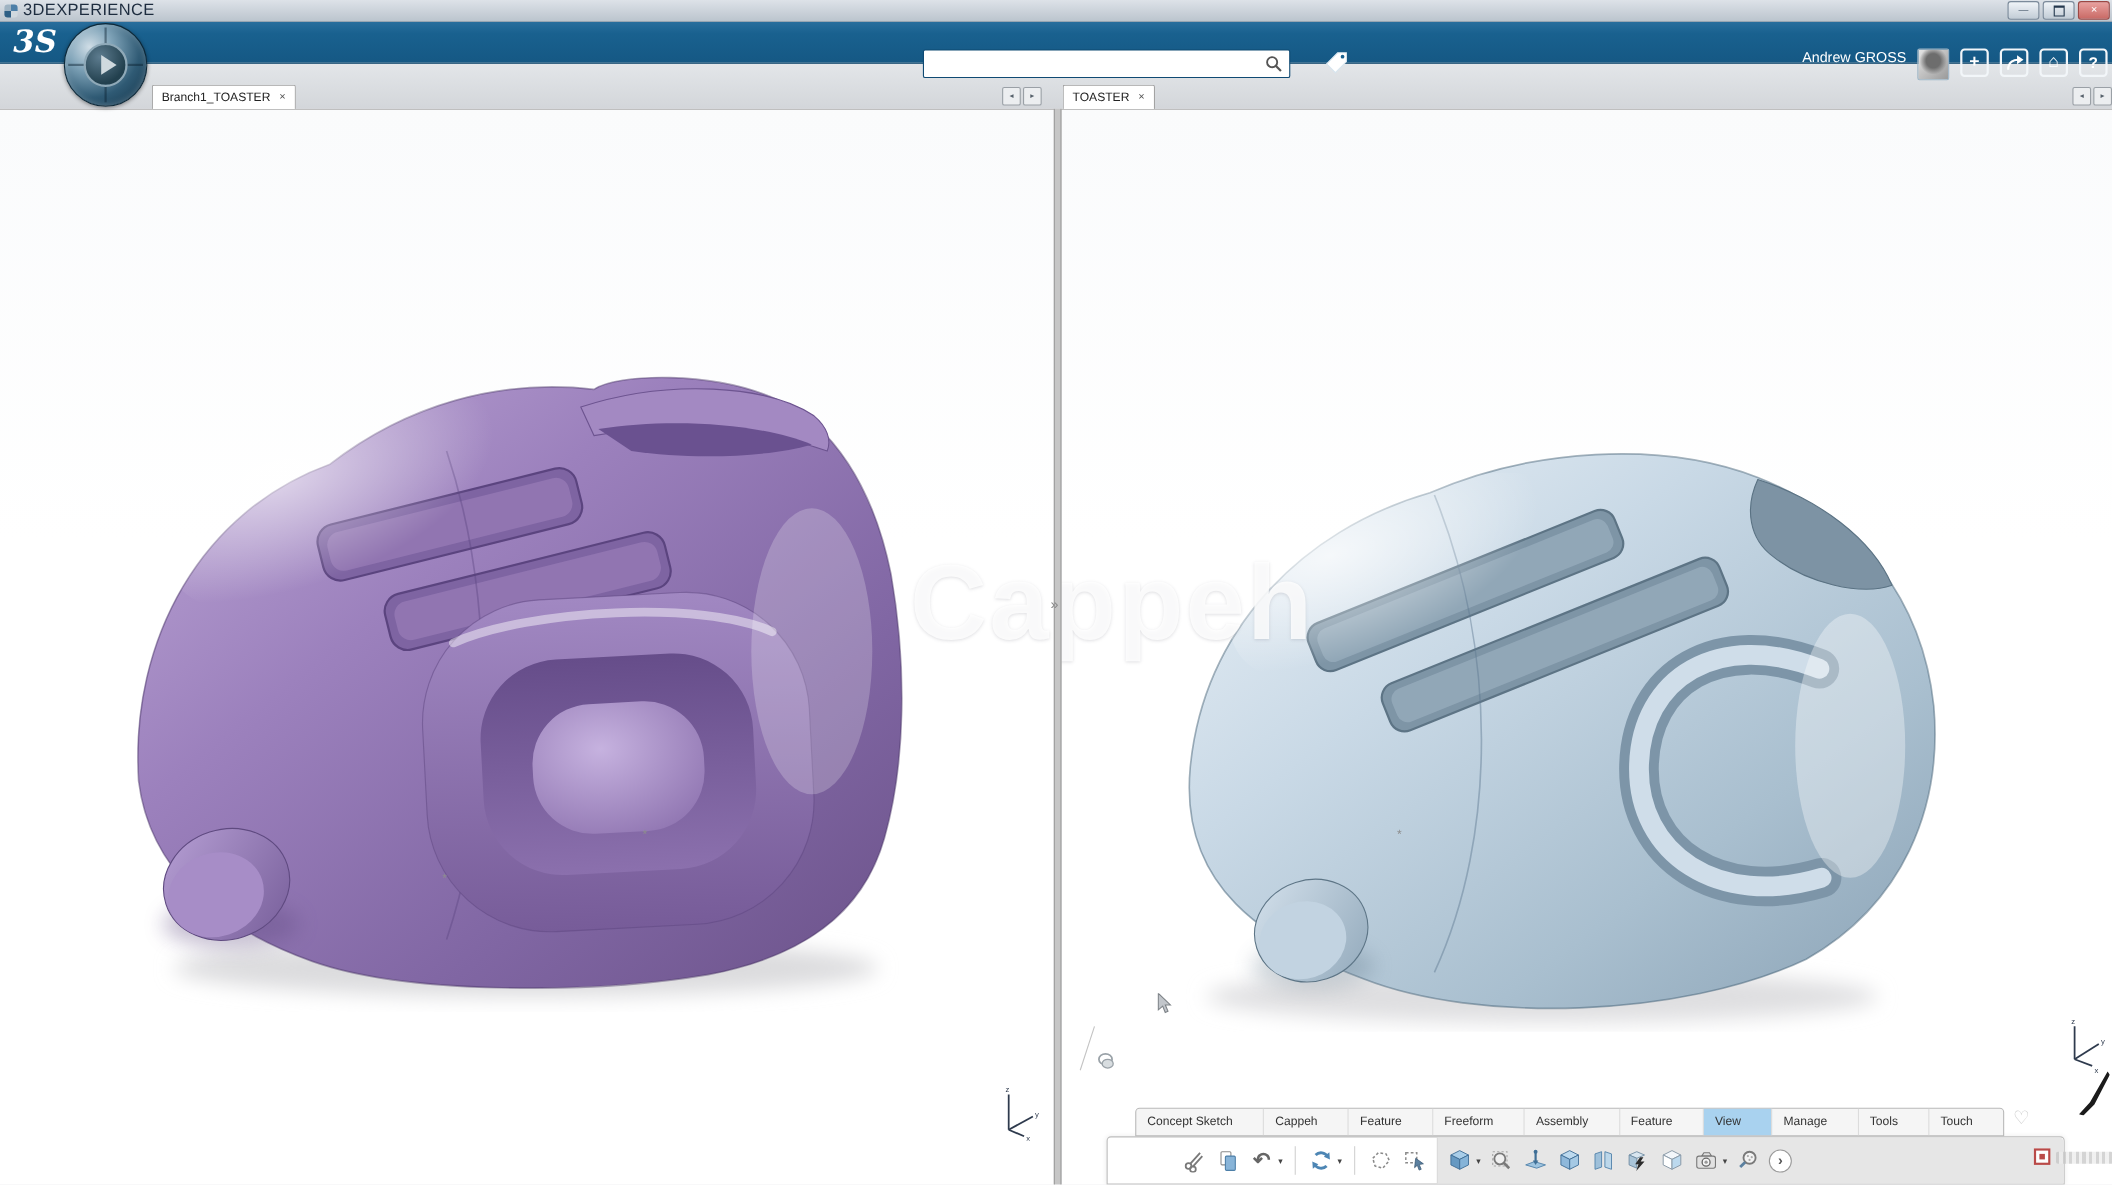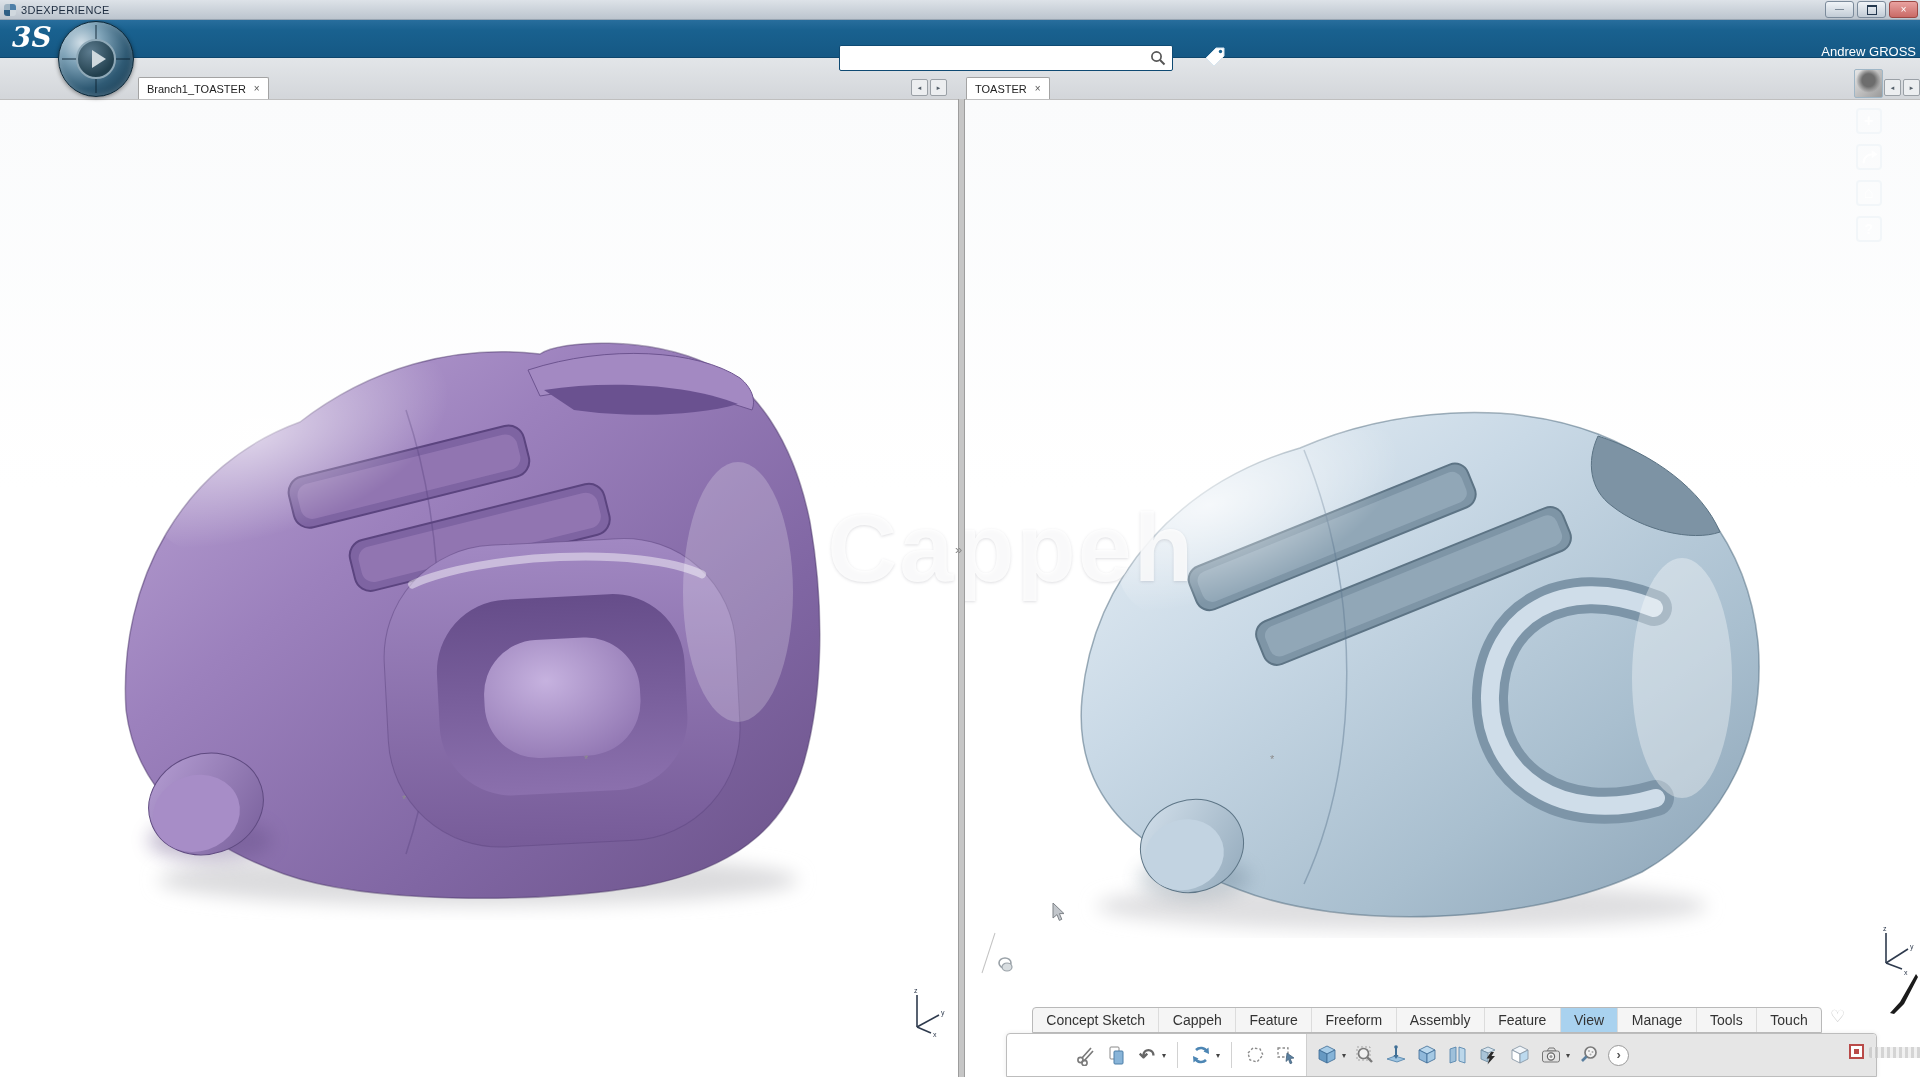--- a/index.html
+++ b/index.html
@@ -4,42 +4,42 @@
 <style>
   html,body{margin:0;padding:0;background:#e9eaec;font-family:"Liberation Sans",sans-serif;}
   .screen{position:relative;width:1920px;height:1077px;overflow:hidden;background:#fbfcfd;}
 
   
   .titlebar{position:absolute;left:0;top:0;width:1920px;height:19px;
     background:linear-gradient(#dde2e8,#bcc5ce);border-bottom:1px solid #98a5b2;
     display:flex;align-items:center;z-index:40;}
   .app-ico{width:12px;height:12px;margin:0 5px 0 4px;border-radius:3px;
     background:conic-gradient(#4d7fa8 0 25%,#d0d8de 0 50%,#2e5f85 0 75%,#9fb3c2 0);}
-  .title-text{font-size:11px;color:#1d2c3f;letter-spacing:.3px;}
+  .title-text{font-size:15px;color:#1d2c3f;letter-spacing:.3px;}
   .wincontrols{position:absolute;right:2px;top:1px;display:flex;gap:3px;}
   .wbtn{width:27px;height:15px;border-radius:3px;border:1px solid #7c8b9b;
     background:linear-gradient(#f0f4f8,#c2ccd6);display:flex;align-items:center;justify-content:center;
     font-size:9px;color:#24384e;line-height:1;}
   .wbtn.close{background:linear-gradient(#e9a2a0,#c96a66);border-color:#9c4844;color:#fff;font-size:10px;}
   .wbtn .box{display:block;width:8px;height:7px;border:1.5px solid #24384e;border-top-width:2.5px;}
 
   
   .header{position:absolute;left:0;top:19px;width:1920px;height:38px;
     background:linear-gradient(#2a6f9e,#19618f 30%,#155884);border-bottom:1px solid #0e466c;z-index:30;}
   .logo3s{position:absolute;left:12px;top:0px;color:#fff;font-family:"DejaVu Serif",serif;
     font-style:italic;font-weight:bold;font-size:28px;line-height:38px;}
   .brand{position:absolute;left:147px;top:0;height:38px;line-height:38px;color:#fff;font-size:15px;letter-spacing:.2px;}
   .brand .b{font-weight:bold;}
   .brand .lt{font-weight:normal;opacity:.95;}
   .searchwrap{position:absolute;left:839px;top:26px;width:332px;height:24px;background:#fff;
     border:1px solid #0f4a73;border-radius:2px;display:flex;align-items:center;}
   .searchwrap input{flex:1;border:none;outline:none;height:20px;margin-left:6px;font-size:12px;color:#333;background:transparent;}
   .search-mag{margin:0 6px;flex:0 0 auto;}
   .tagbtn{position:absolute;left:1202px;top:26px;width:26px;height:24px;display:flex;align-items:center;justify-content:center;}
-  .userarea{position:absolute;right:4px;top:25px;display:flex;align-items:center;gap:10px;flex-direction:column;}
+  .userarea{position:absolute;right:4px;top:25px;display:flex;align-items:flex-start;gap:10px;}
   .uname{color:#fff;font-size:13px;}
   .avatar{width:27px;height:27px;border-radius:2px;border:1px solid #9fb6c6;
     background:radial-gradient(circle at 50% 38%, #6d6d6d 0 30%, rgba(0,0,0,0) 58%),
                linear-gradient(135deg,#e6e6e6,#9a9a9a);}
   .hicon{width:26px;height:26px;border:2px solid #f2f6f9;border-radius:4px;color:#fff;
     display:flex;align-items:center;justify-content:center;font-size:16px;font-weight:bold;box-sizing:border-box;}
   .hicon.help{font-size:14px;}
 
   
   .compass{position:absolute;left:58px;top:21px;width:74px;height:74px;border-radius:50%;z-index:45;
@@ -76,21 +76,21 @@
   .model{position:absolute;}
   .ast{position:absolute;color:#8d8d8d;font-size:11px;z-index:6;}
   .triad{position:absolute;z-index:6;}
   .watermark{position:absolute;left:735px;top:492px;width:460px;text-align:right;z-index:8;
     font-size:97px;font-weight:bold;letter-spacing:2px;color:rgba(255,255,255,.82);
     text-shadow:0 1px 3px rgba(110,110,125,.22);pointer-events:none;}
 
   
   .ribbon-tabs{position:absolute;left:1032px;top:1007px;width:790px;height:26px;z-index:15;
     background:#f5f5f5;border:1px solid #b9b9b9;border-radius:4px 4px 0 0;display:flex;box-sizing:border-box;}
-  .rtab{flex:1 1 auto;text-align:center;font-size:14px;color:#333;line-height:24px;
+  .rtab{flex:1 1 auto;text-align:left;font-size:11px;color:#333;line-height:24px;
     border-right:1px solid #dcdcdc;white-space:nowrap;padding:0 10px;}
   .rtab:last-child{border-right:none;}
   .rtab.active{background:#a9d2ef;}
   .fav{position:absolute;left:1830px;top:1006px;font-size:17px;color:#cfcfcf;z-index:15;}
 
   .toolbar{position:absolute;left:1006px;top:1033px;width:871px;height:44px;z-index:14;
     background:#fff;border:1px solid #bdbdbd;border-radius:4px 4px 0 0;box-sizing:border-box;
     display:flex;align-items:stretch;box-shadow:0 0 5px rgba(0,0,0,.08);}
   .tgroup{display:flex;align-items:center;gap:7px;padding:0 8px;}
   .tgroup.white{padding-left:66px;}

